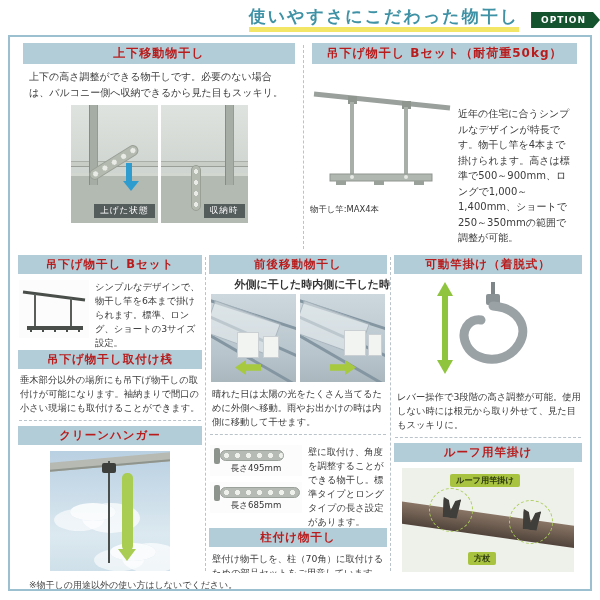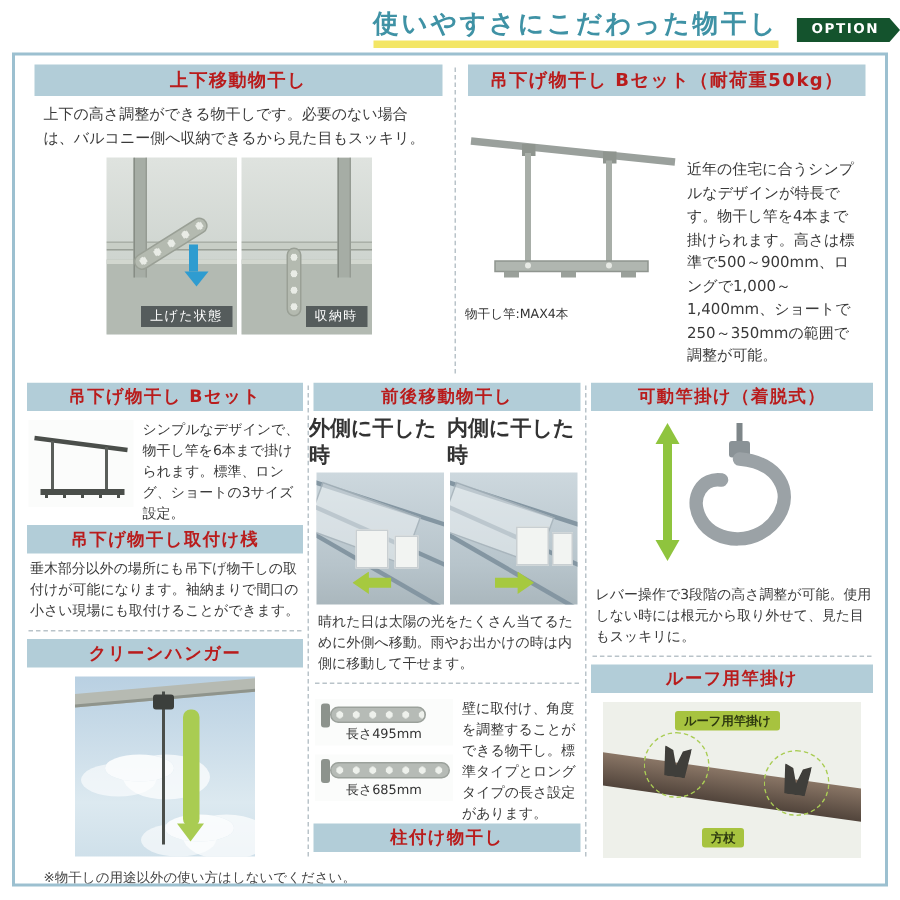--- a/index.html
+++ b/index.html
@@ -71,21 +71,21 @@
 
   
   .row23 { display:flex; height:318px; margin-top:4px; }
   .col { overflow:hidden; }
   .col1 { width:190px; } .col2 { width:184px; } .col3 { flex:1; }
 
   .bset-body { display:flex; gap:6px; padding:6px 2px 0 4px; align-items:flex-start; }
   .bset-body .small { flex:1; }
   .col1 .band + .small.pad, .padtxt { margin:4px 5px 0 5px; }
 
-  .fb-labels { display:flex; justify-content:flex-end; font-size:14px;
+  .fb-labels { display:flex; justify-content:flex-end; font-size:11px;
     font-weight:bold; color:#333; margin-top:3px; }
   .fb-imgs { display:flex; gap:4px; justify-content:center; margin-top:2px; }
   .fbphoto { position:relative; width:85px; height:88px; overflow:hidden;
     background:linear-gradient(180deg,#cdd8de,#b7c4cb 70%,#aab7bd); }
   .beam { position:absolute; background:#8496a2; height:3px; transform-origin:left top; }
   .sheetpanel { position:absolute; background:rgba(235,240,242,.55);
     border:1px solid rgba(140,155,165,.6); transform-origin:left top; }
   .laundry { position:absolute; background:#f2f4f2; border:1px solid #c9cfd2; }
   .greenarrow-h { position:absolute; width:26px; height:15px; background:#a6c93f; }
   .greenarrow-h.left { clip-path:polygon(0 50%, 42% 0, 42% 28%, 100% 28%, 100% 72%, 42% 72%, 42% 100%); }

